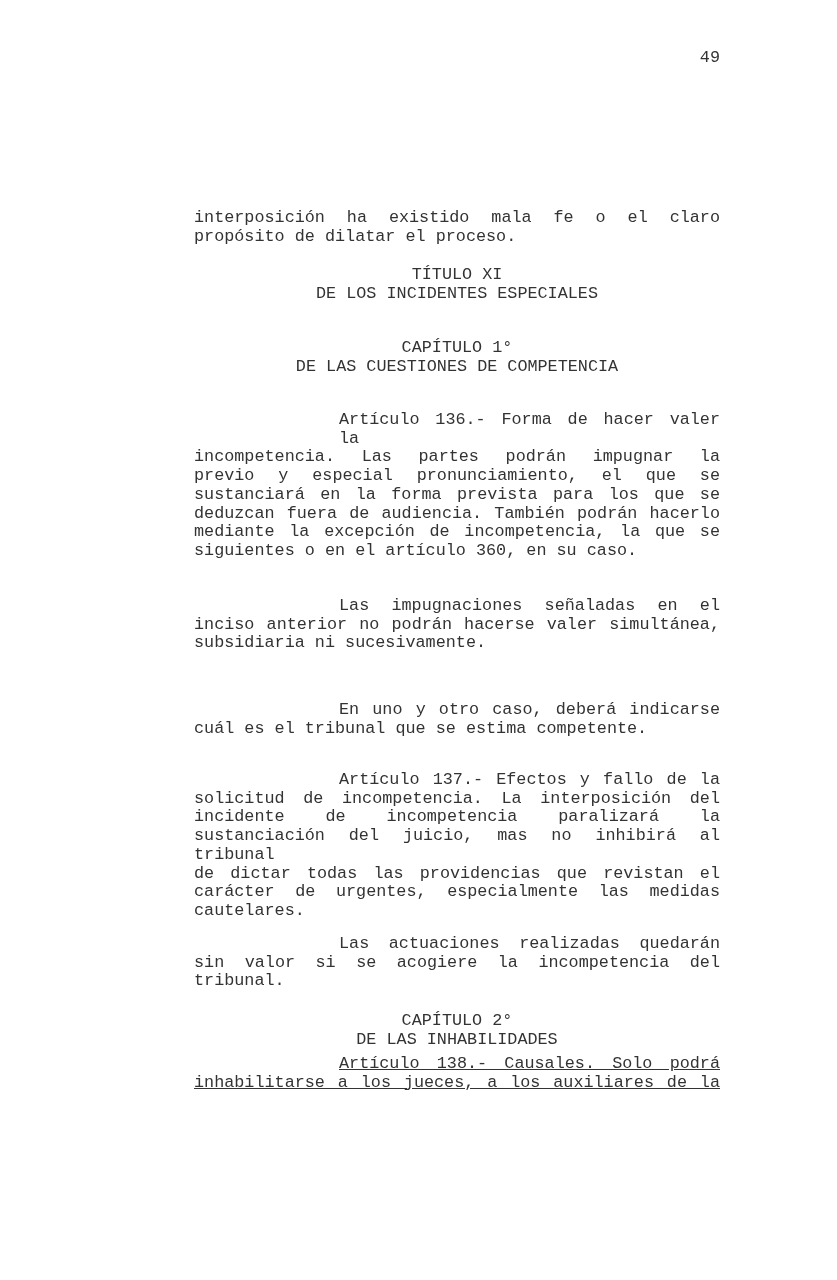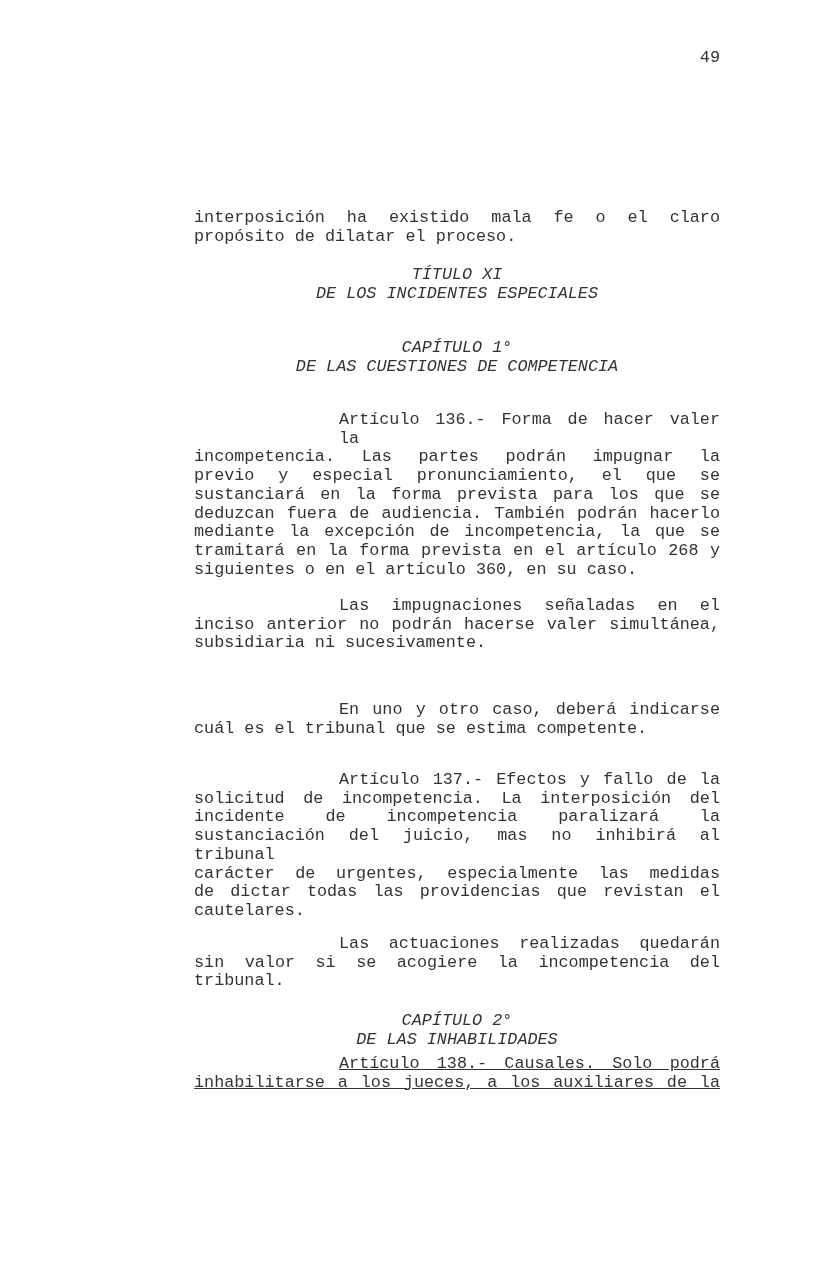--- a/index.html
+++ b/index.html
@@ -38,21 +38,20 @@
     .line-left {
       display: block;
       text-align: left;
     }
     .indent {
       padding-left: 145px;
     }
     .center {
       text-align: center;
       display: block;
-      font-style: italic;
     }
     .heading {
       position: absolute;
       left: 194px;
       width: 526px;
       line-height: 19px;
       text-align: center;
     }
   </style>
 </head>
@@ -75,42 +74,41 @@
   <span class="center">DE LAS CUESTIONES DE COMPETENCIA</span>
 </div>
 
 <div class="block" style="top:396px;">
   <span class="line-just indent">Artículo 136.- Forma de hacer valer la</span>
   <span class="line-just">incompetencia. Las partes podrán impugnar la</span>
   <span class="line-just">previo y especial pronunciamiento, el que se</span>
   <span class="line-just">sustanciará en la forma prevista para los que se</span>
   <span class="line-just">deduzcan fuera de audiencia. También podrán hacerlo</span>
   <span class="line-just">mediante la excepción de incompetencia, la que se</span>
-  <span class="line-just">tramitará en la forma prevista en el artículo 268 y</span>
   <span class="line-left">siguientes o en el artículo 360, en su caso.</span>
 </div>
 
 <div class="block" style="top:582px;">
   <span class="line-just indent">Las impugnaciones señaladas en el</span>
   <span class="line-just">inciso anterior no podrán hacerse valer simultánea,</span>
   <span class="line-left">subsidiaria ni sucesivamente.</span>
 </div>
 
 <div class="block" style="top:686px;">
   <span class="line-just indent">En uno y otro caso, deberá indicarse</span>
   <span class="line-left">cuál es el tribunal que se estima competente.</span>
 </div>
 
 <div class="block" style="top:756px;">
   <span class="line-just indent">Artículo 137.- Efectos y fallo de la</span>
   <span class="line-just">solicitud de incompetencia. La interposición del</span>
   <span class="line-just">incidente de incompetencia paralizará la</span>
   <span class="line-just">sustanciación del juicio, mas no inhibirá al tribunal</span>
+  <span class="line-just">de dictar todas las providencias que revistan el</span>
   <span class="line-just">carácter de urgentes, especialmente las medidas</span>
-  <span class="line-just">de dictar todas las providencias que revistan el</span>
   <span class="line-left">cautelares.</span>
 </div>
 
 <div class="block" style="top:920px;">
   <span class="line-just indent">Las actuaciones realizadas quedarán</span>
   <span class="line-just">sin valor si se acogiere la incompetencia del</span>
   <span class="line-left">tribunal.</span>
 </div>
 
 <div class="heading" style="top:1011px;">

